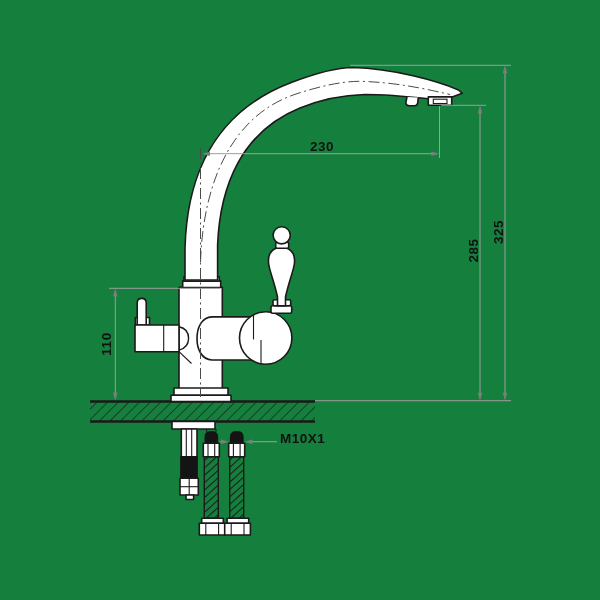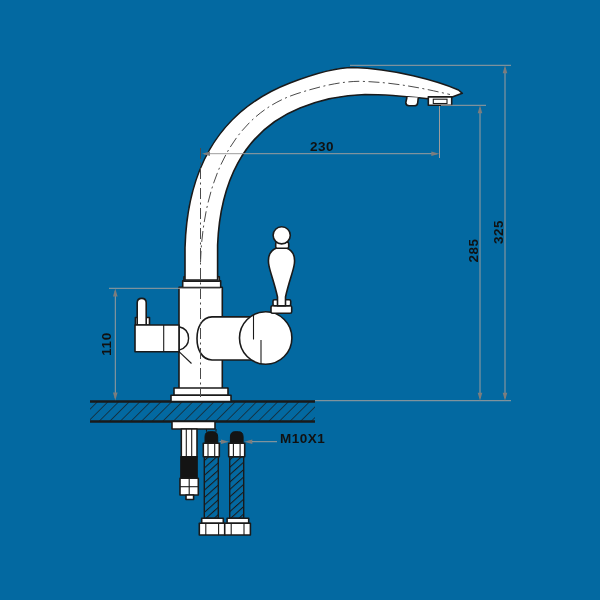--- a/index.html
+++ b/index.html
@@ -5,21 +5,21 @@
   html, body {
     margin: 0;
     padding: 0;
     background: #ffffff;
     font-family: "Liberation Sans", sans-serif;
   }
   .canvas {
     position: relative;
     width: 600px;
     height: 600px;
-    background: #0369a1;
+    background: #15803d;
     overflow: hidden;
   }
   svg { display: block; }
   .outline { fill: #ffffff; stroke: #1a1a1a; stroke-width: 1.6; stroke-linejoin: round; }
   .outline-thin { fill: none; stroke: #1a1a1a; stroke-width: 1.1; }
   .solidblack { fill: #141414; stroke: #141414; stroke-width: 1; }
   .dim { stroke: #9d9d9d; stroke-width: 1; fill: none; }
   .dim-arrow { fill: #7d7d7d; stroke: none; }
   .centerline { fill: none; stroke: #4a4a4a; stroke-width: 1; stroke-dasharray: 11 3.5 2 3.5; }
   .dim-text {

